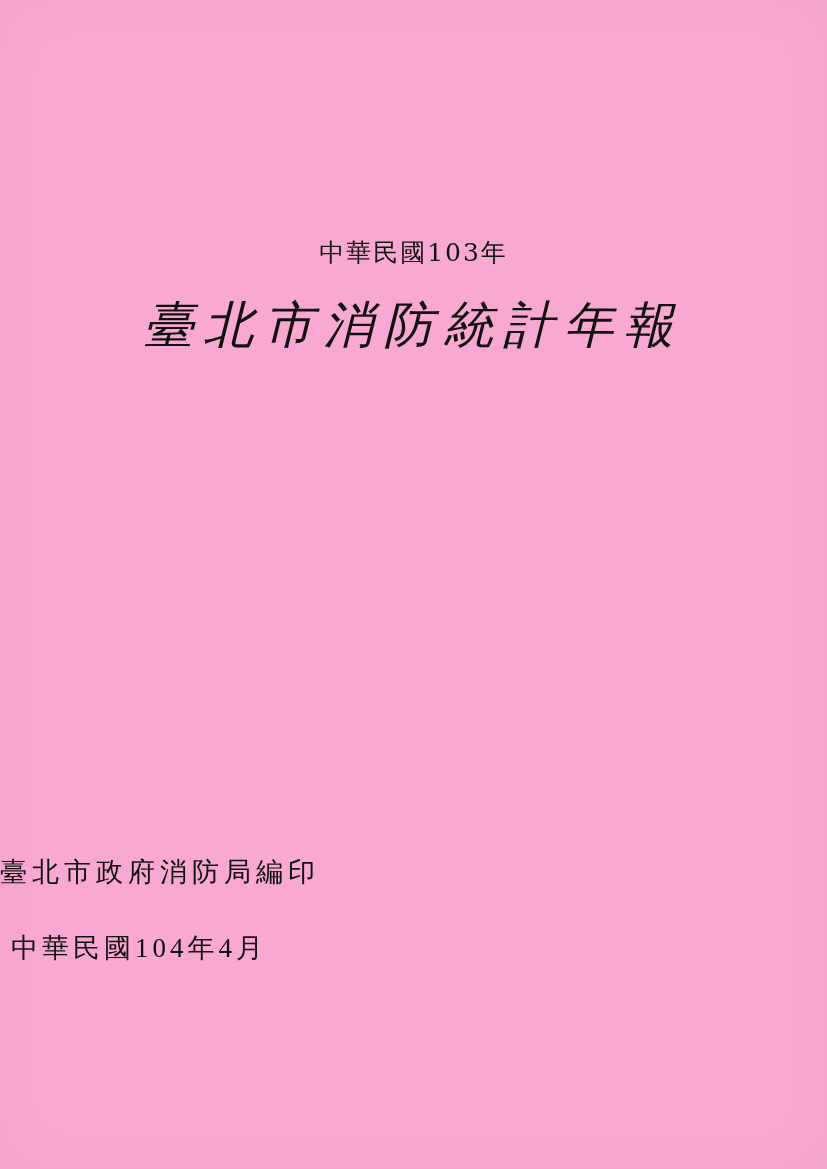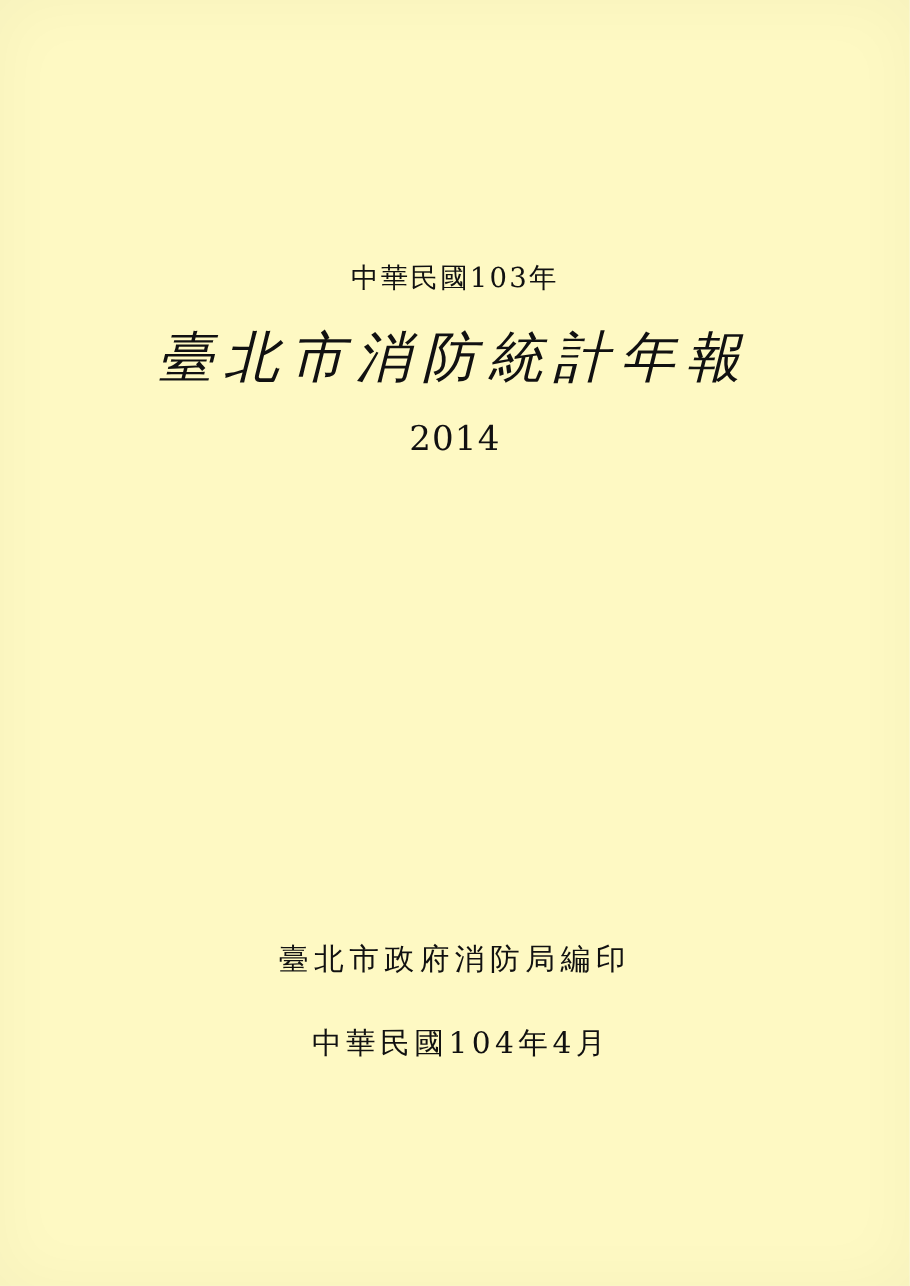--- a/index.html
+++ b/index.html
@@ -13,21 +13,21 @@
     height: 1169px;
     position: relative;
     overflow: hidden;
     font-family: "DejaVu Serif", "Liberation Serif", serif;
     color: #111111;
   }
 
   .page {
     position: absolute;
     inset: 0;
-    background: #fef9c3;
+    background: #f9a8d4;
     display: block;
   }
 
   
   .page::after {
     content: "";
     position: absolute;
     inset: 0;
     pointer-events: none;
     box-shadow: inset 0 0 60px rgba(0,0,0,0.035);
@@ -63,21 +63,21 @@
     font-size: 31px;
     letter-spacing: 1px;
     line-height: 1.2;
   }
 
   .publisher-block {
     position: absolute;
     left: 0;
     right: 0;
     top: 855px;
-    text-align: center;
+    font-family: Liberation Serif, serif;
   }
 
   .line-publisher {
     font-size: 27px;
     letter-spacing: 5px;
     line-height: 1.3;
     white-space: nowrap;
   }
 
   .line-date {
@@ -92,21 +92,20 @@
 </head>
 <body>
 
 <div class="page">
 
   <div class="cover-block">
     <div class="line-roc-year">中華民國103年</div>
 
     <div class="line-title">臺北市消防統計年報</div>
 
-    <div class="line-gregorian">2014</div>
   </div>
 
   <div class="publisher-block">
     <div class="line-publisher">臺北市政府消防局編印</div>
 
     <div class="line-date">中華民國104年4月</div>
   </div>
 
 </div>
 

